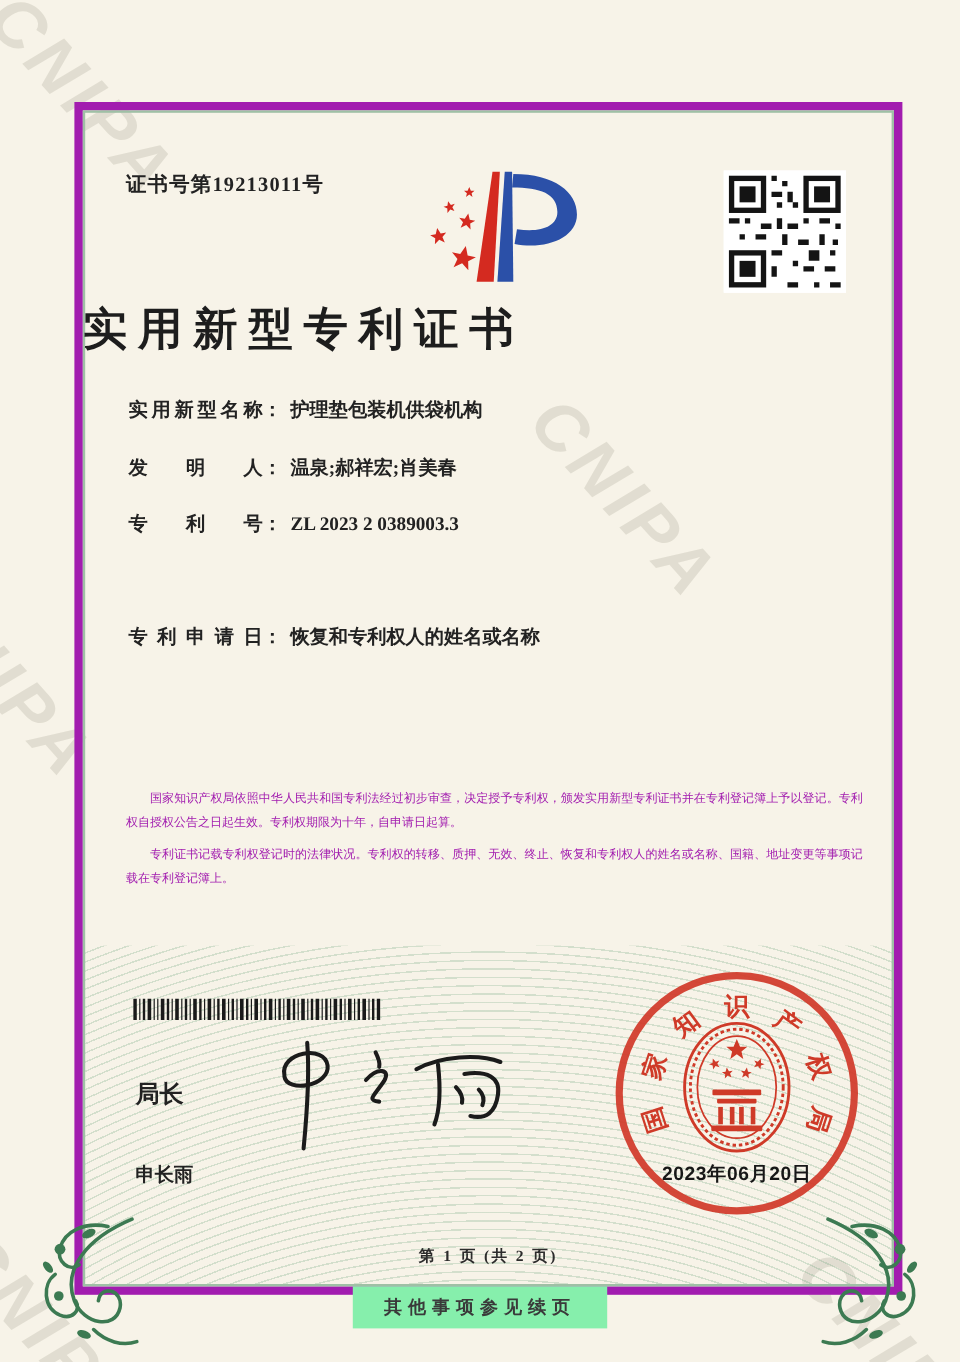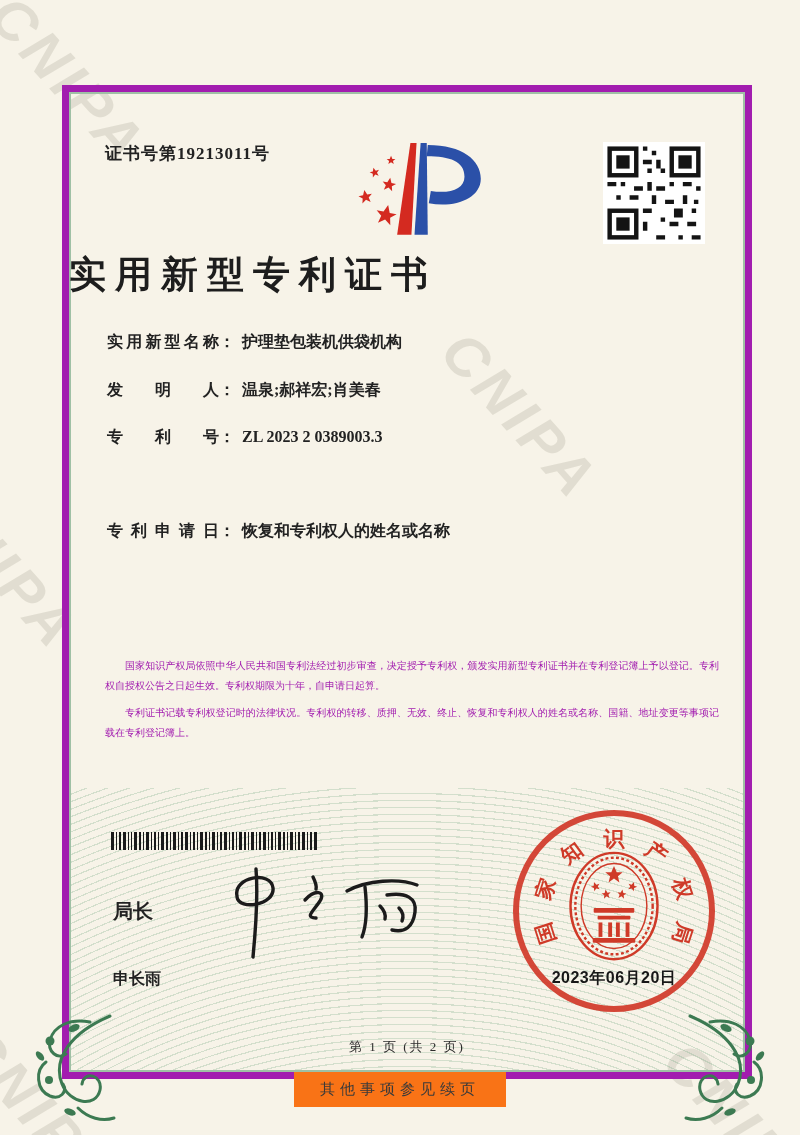--- a/index.html
+++ b/index.html
@@ -65,28 +65,28 @@
           border:6px solid rgba(208,56,40,0.92); box-sizing:border-box; }
   .seal-char { position:absolute; left:50%; top:50%; width:24px; height:24px;
                margin:-12px 0 0 -12px; text-align:center; line-height:24px;
                font-size:21px; font-weight:700; color:#cf3a28;
                transform:rotate(var(--a)) translateY(-72px); }
   .seal-date { position:absolute; left:0; right:0; bottom:17px; text-align:center;
                font-family:"Liberation Sans", sans-serif;
                font-size:16px; font-weight:700; color:#171717; letter-spacing:0.5px; }
   .emblem { position:absolute; left:50%; top:32px; transform:translateX(-50%); }
   .page-info { left:0; right:0; top:946px; text-align:center; font-size:13px;
-               font-weight:400; letter-spacing:2px; color:#2c2c2c; }
+               font-weight:700; letter-spacing:2px; color:#2c2c2c; }
   
   .orn { position:absolute; top:1012px; width:86px; height:118px; z-index:2; }
   .orn-left  { left:30px; }
   .orn-right { left:684px; transform:scaleX(-1); }
   .footer-note { position:absolute; top:1072px; left:50%; transform:translateX(-50%);
-                 background:#f97316; padding:8px 26px; z-index:2;
-                 font-size:15px; letter-spacing:5px; color:#3a3a3a; }
+                 background:#86efac; padding:8px 26px; z-index:2;
+                 font-size:15px; letter-spacing:5px; color:#3a3a3a;font-weight:bold; }
 </style>
 </head>
 <body>
 
 <svg width="0" height="0" style="position:absolute">
   <defs>
     <path id="star" d="M0,-10 L2.94,-3.09 L9.51,-3.09 L4.26,1.18 L5.88,8.09 L0,3.8 L-5.88,8.09 L-4.26,1.18 L-9.51,-3.09 L-2.94,-3.09 Z"></path>
   </defs>
 </svg>
 

